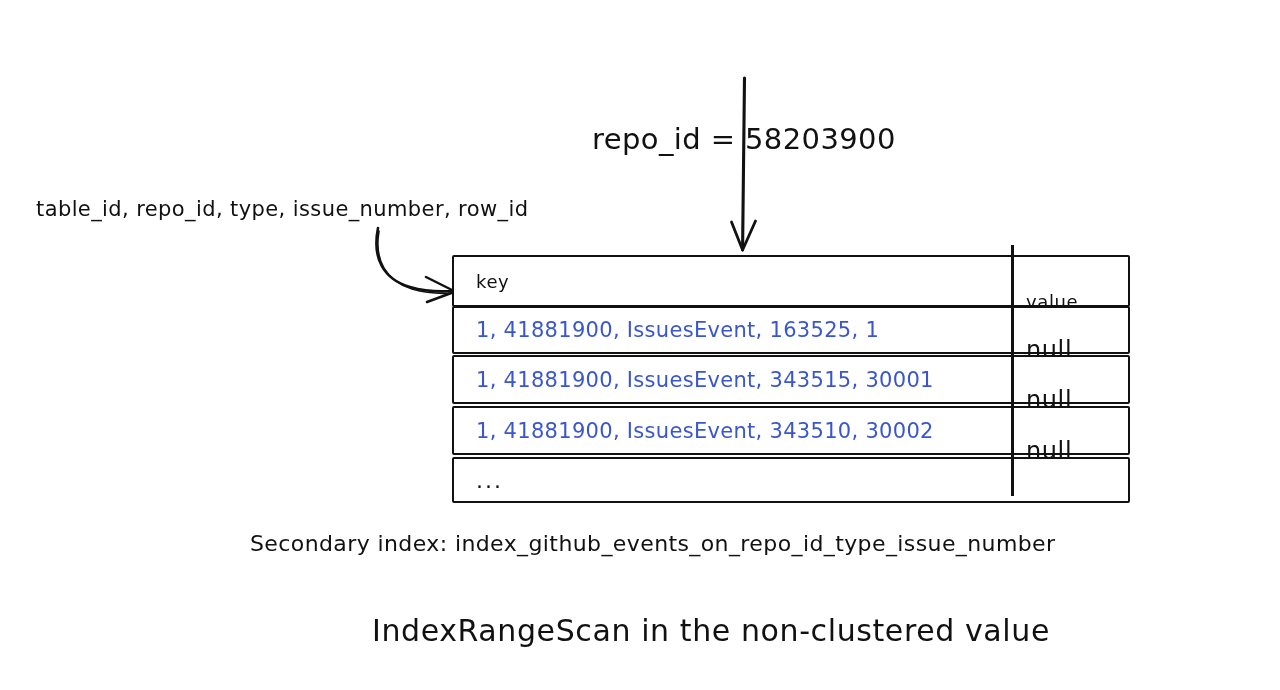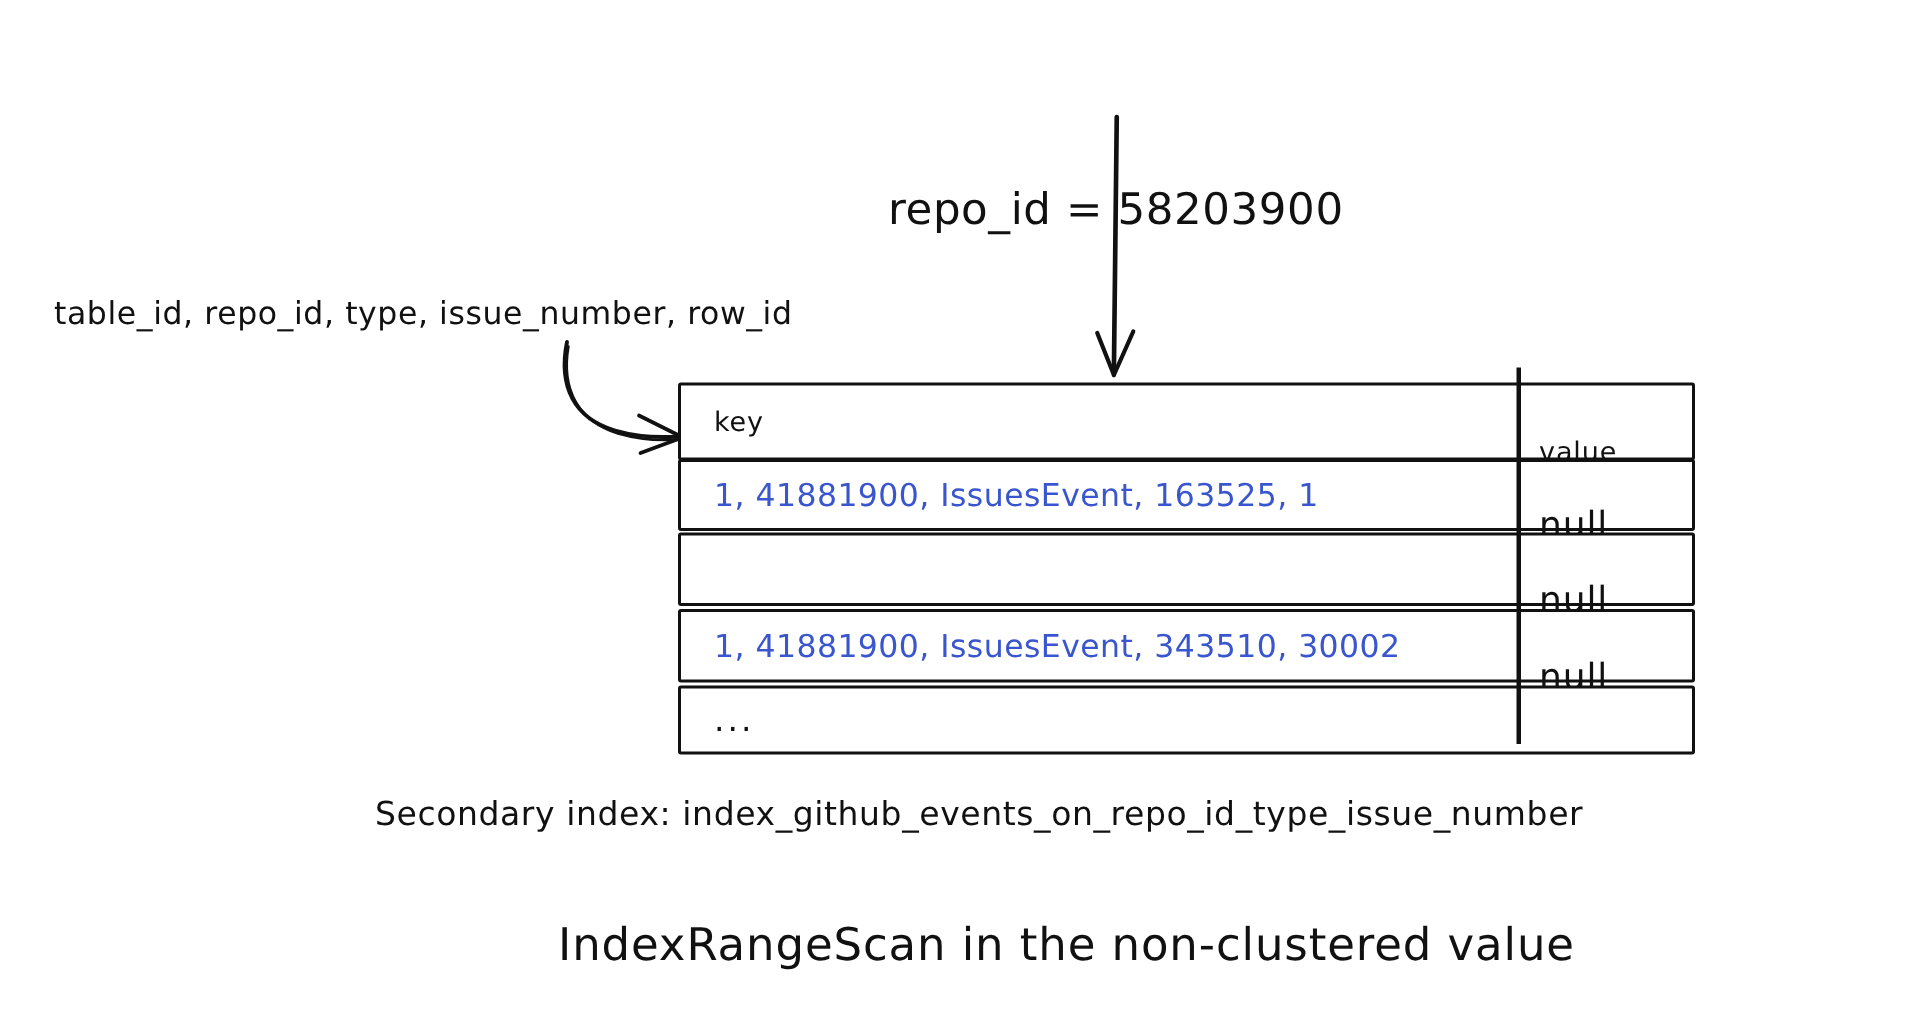--- a/index.html
+++ b/index.html
@@ -155,20 +155,21 @@
     <div class="cell-key head">key</div>
     <div class="cell-val head">value</div>
   </div>
 
   <div class="trow r1">
     <div class="cell-key blue">1, 41881900, IssuesEvent, 163525, 1</div>
     <div class="cell-val">null</div>
   </div>
 
   <div class="trow r2">
+    <div class="cell-key blue">1, 41881900, IssuesEvent, 343515, 30001</div>
     <div class="cell-val">null</div>
   </div>
 
   <div class="trow r3">
     <div class="cell-key blue">1, 41881900, IssuesEvent, 343510, 30002</div>
     <div class="cell-val">null</div>
   </div>
 
   <div class="trow r4">
     <div class="cell-key ellipsis">...</div>

